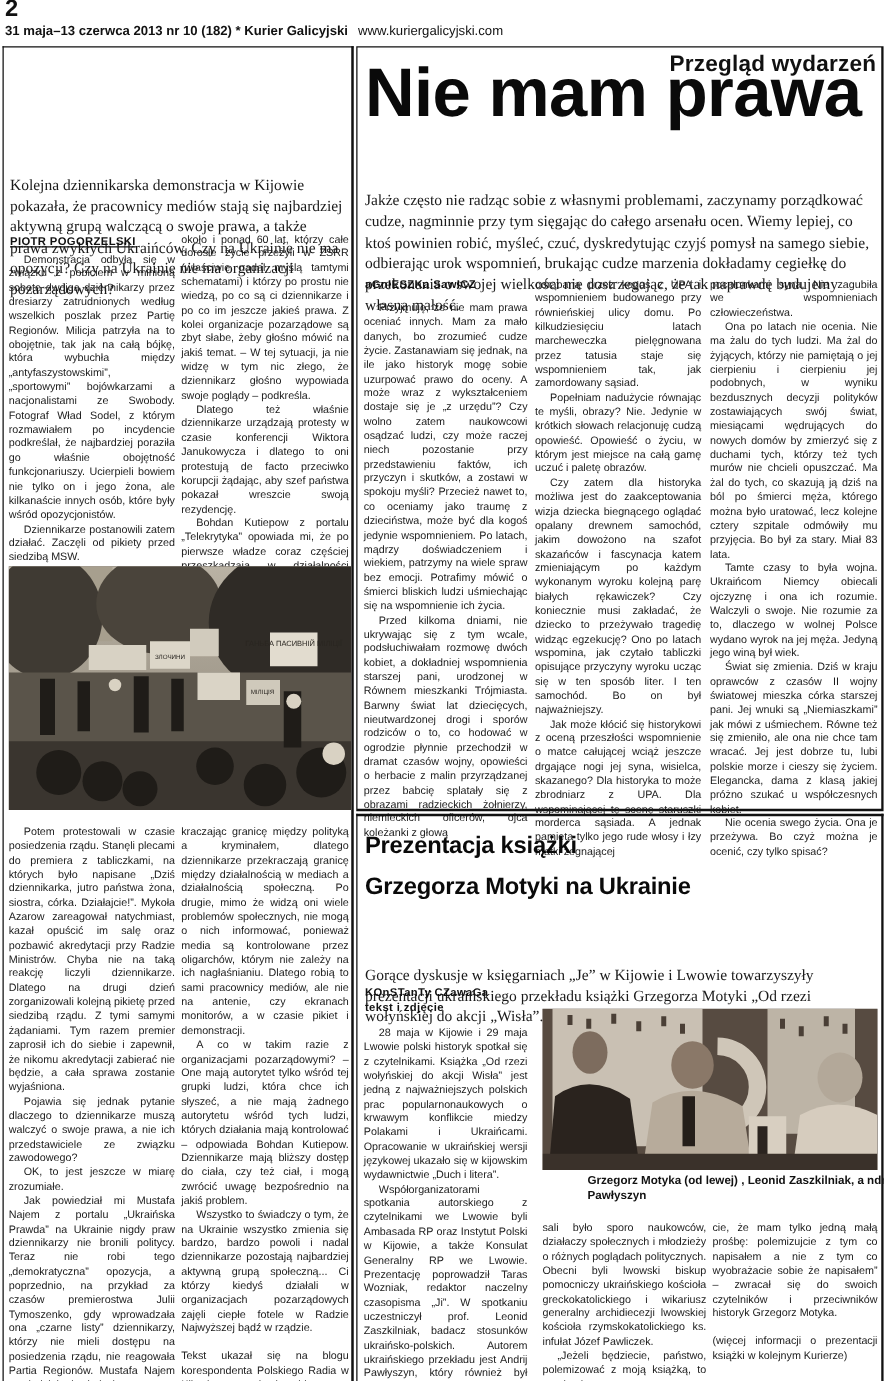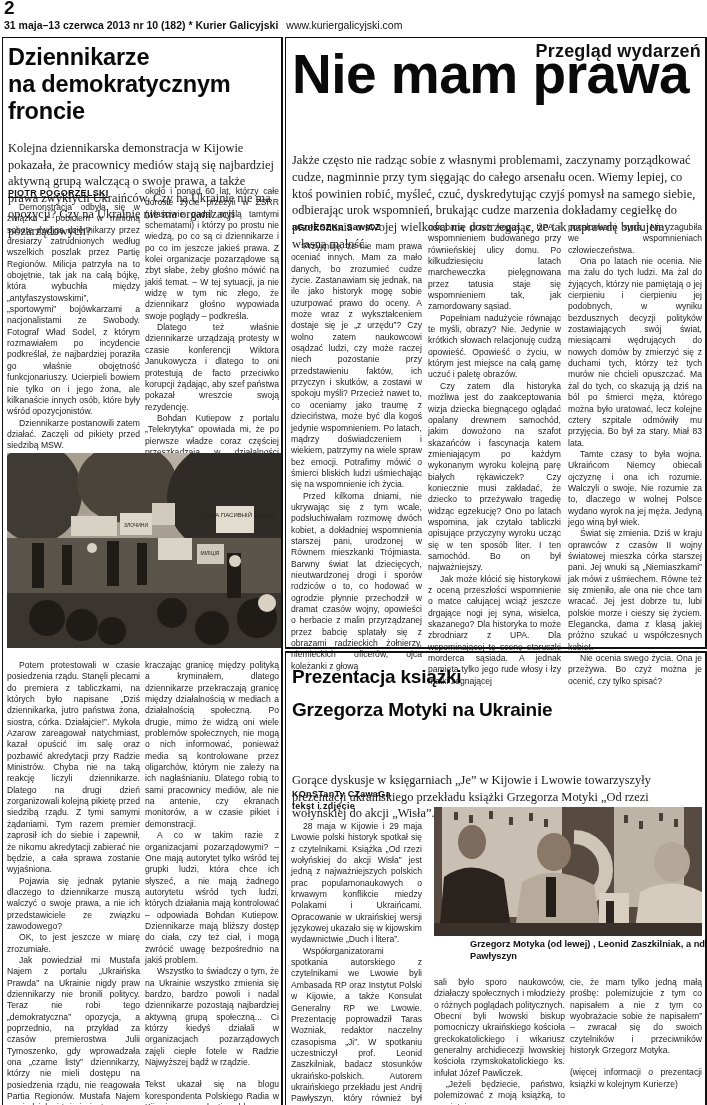--- a/index.html
+++ b/index.html
@@ -38,24 +38,20 @@
 
 <div>
   <div class="page-num">2</div>
   <div class="section-title">Przegląd wydarzeń</div>
   <div class="issue-line">
     <span>31 maja–13 czerwca 2013 nr 10 (182) * Kurier Galicyjski</span><span class="site">www.kuriergalicyjski.com</span>
   </div>
 </div>
 
 <div class="box" id="box-left">
-  <h1 class="headline" style="position:absolute;left:5px;top:6px;font-size:23.5px;line-height:27px;letter-spacing:-0.2px;">
-    <span>Dziennikarze</span><br>
-    <span>na demokratycznym froncie</span>
-  </h1>
   <div class="lead" style="position:absolute;left:5px;top:61px;width:270px;font-size:12.4px;line-height:16.6px;">Kolejna dziennikarska demonstracja w Kijowie pokazała, że pracownicy mediów stają się najbardziej aktywną grupą walczącą o swoje prawa, a także prawa zwykłych Ukraińców. Czy na Ukrainie nie ma opozycji? Czy na Ukrainie nie ma organizacji pozarządowych?</div>
   <div class="byline" style="left:5px;top:150px;text-decoration:underline;">PIOTR POGORZELSKI</div>
 
   <div class="col" id="a1c1" style="left:4px;top:164px;width:133px;">
       <p>Demonstracja odbyła się w związku z pobiciem w minioną sobotę dwojga dziennikarzy przez dresiarzy zatrudnionych według wszelkich poszlak przez Partię Regionów. Milicja patrzyła na to obojętnie, tak jak na całą bójkę, która wybuchła między „antyfaszystowskimi”, „sportowymi” bojówkarzami a nacjonalistami ze Swobody. Fotograf Wład Sodel, z którym rozmawiałem po incydencie podkreślał, że najbardziej poraziła go właśnie obojętność funkcjonariuszy. Ucierpieli bowiem nie tylko on i jego żona, ale kilkanaście innych osób, które były wśród opozycjonistów.</p>
       <p>Dziennikarze postanowili zatem działać. Zaczęli od pikiety przed siedzibą MSW.</p>
     </div>
   <div class="col" id="a1c2" style="left:142px;top:148px;width:134px;">
       <p class="noindent">około i ponad 60 lat, którzy całe dorosłe życie przeżyli w ZSRR (właściwie nadal myślą tamtymi schematami) i którzy po prostu nie wiedzą, po co są ci dziennikarze i po co im jeszcze jakieś prawa. Z kolei organizacje pozarządowe są zbyt słabe, żeby głośno mówić na jakiś temat. – W tej sytuacji, ja nie widzę w tym nic złego, że dziennikarz głośno wypowiada swoje poglądy – podkreśla.</p>
       <p>Dlatego też właśnie dziennikarze urządzają protesty w czasie konferencji Wiktora Janukowycza i dlatego to oni protestują de facto przeciwko korupcji żądając, aby szef państwa pokazał wreszcie swoją rezydencję.</p>

